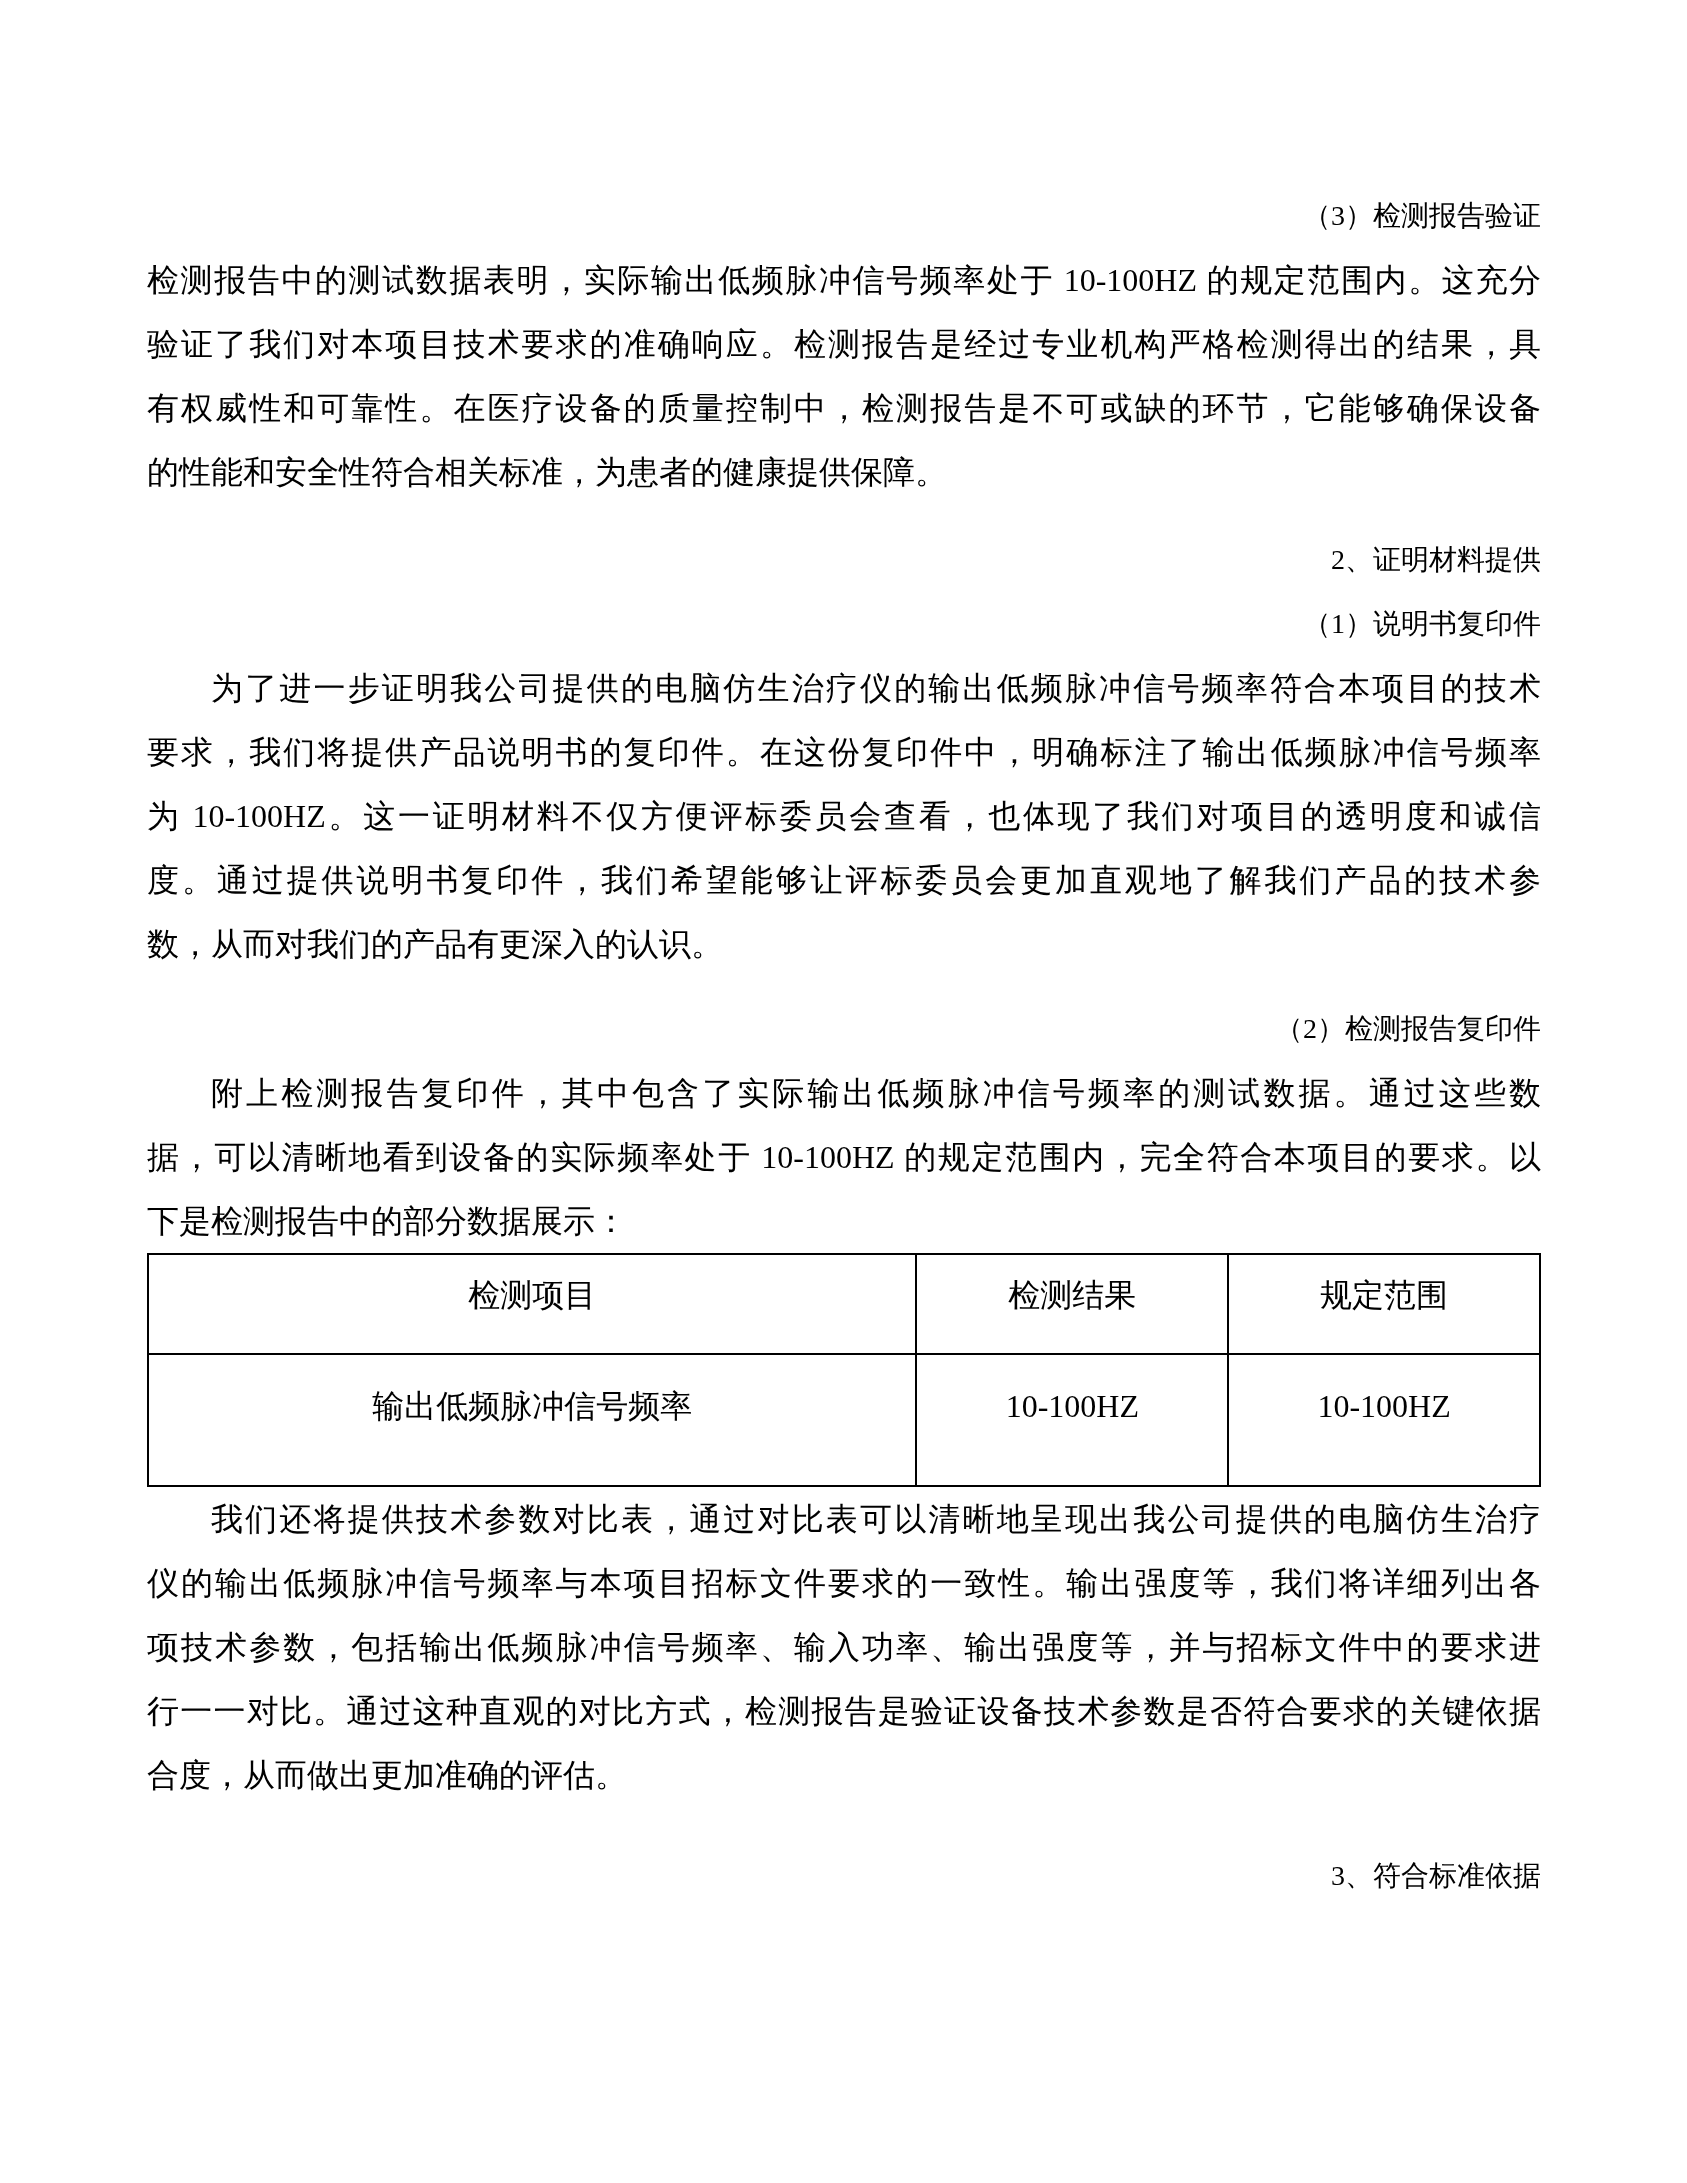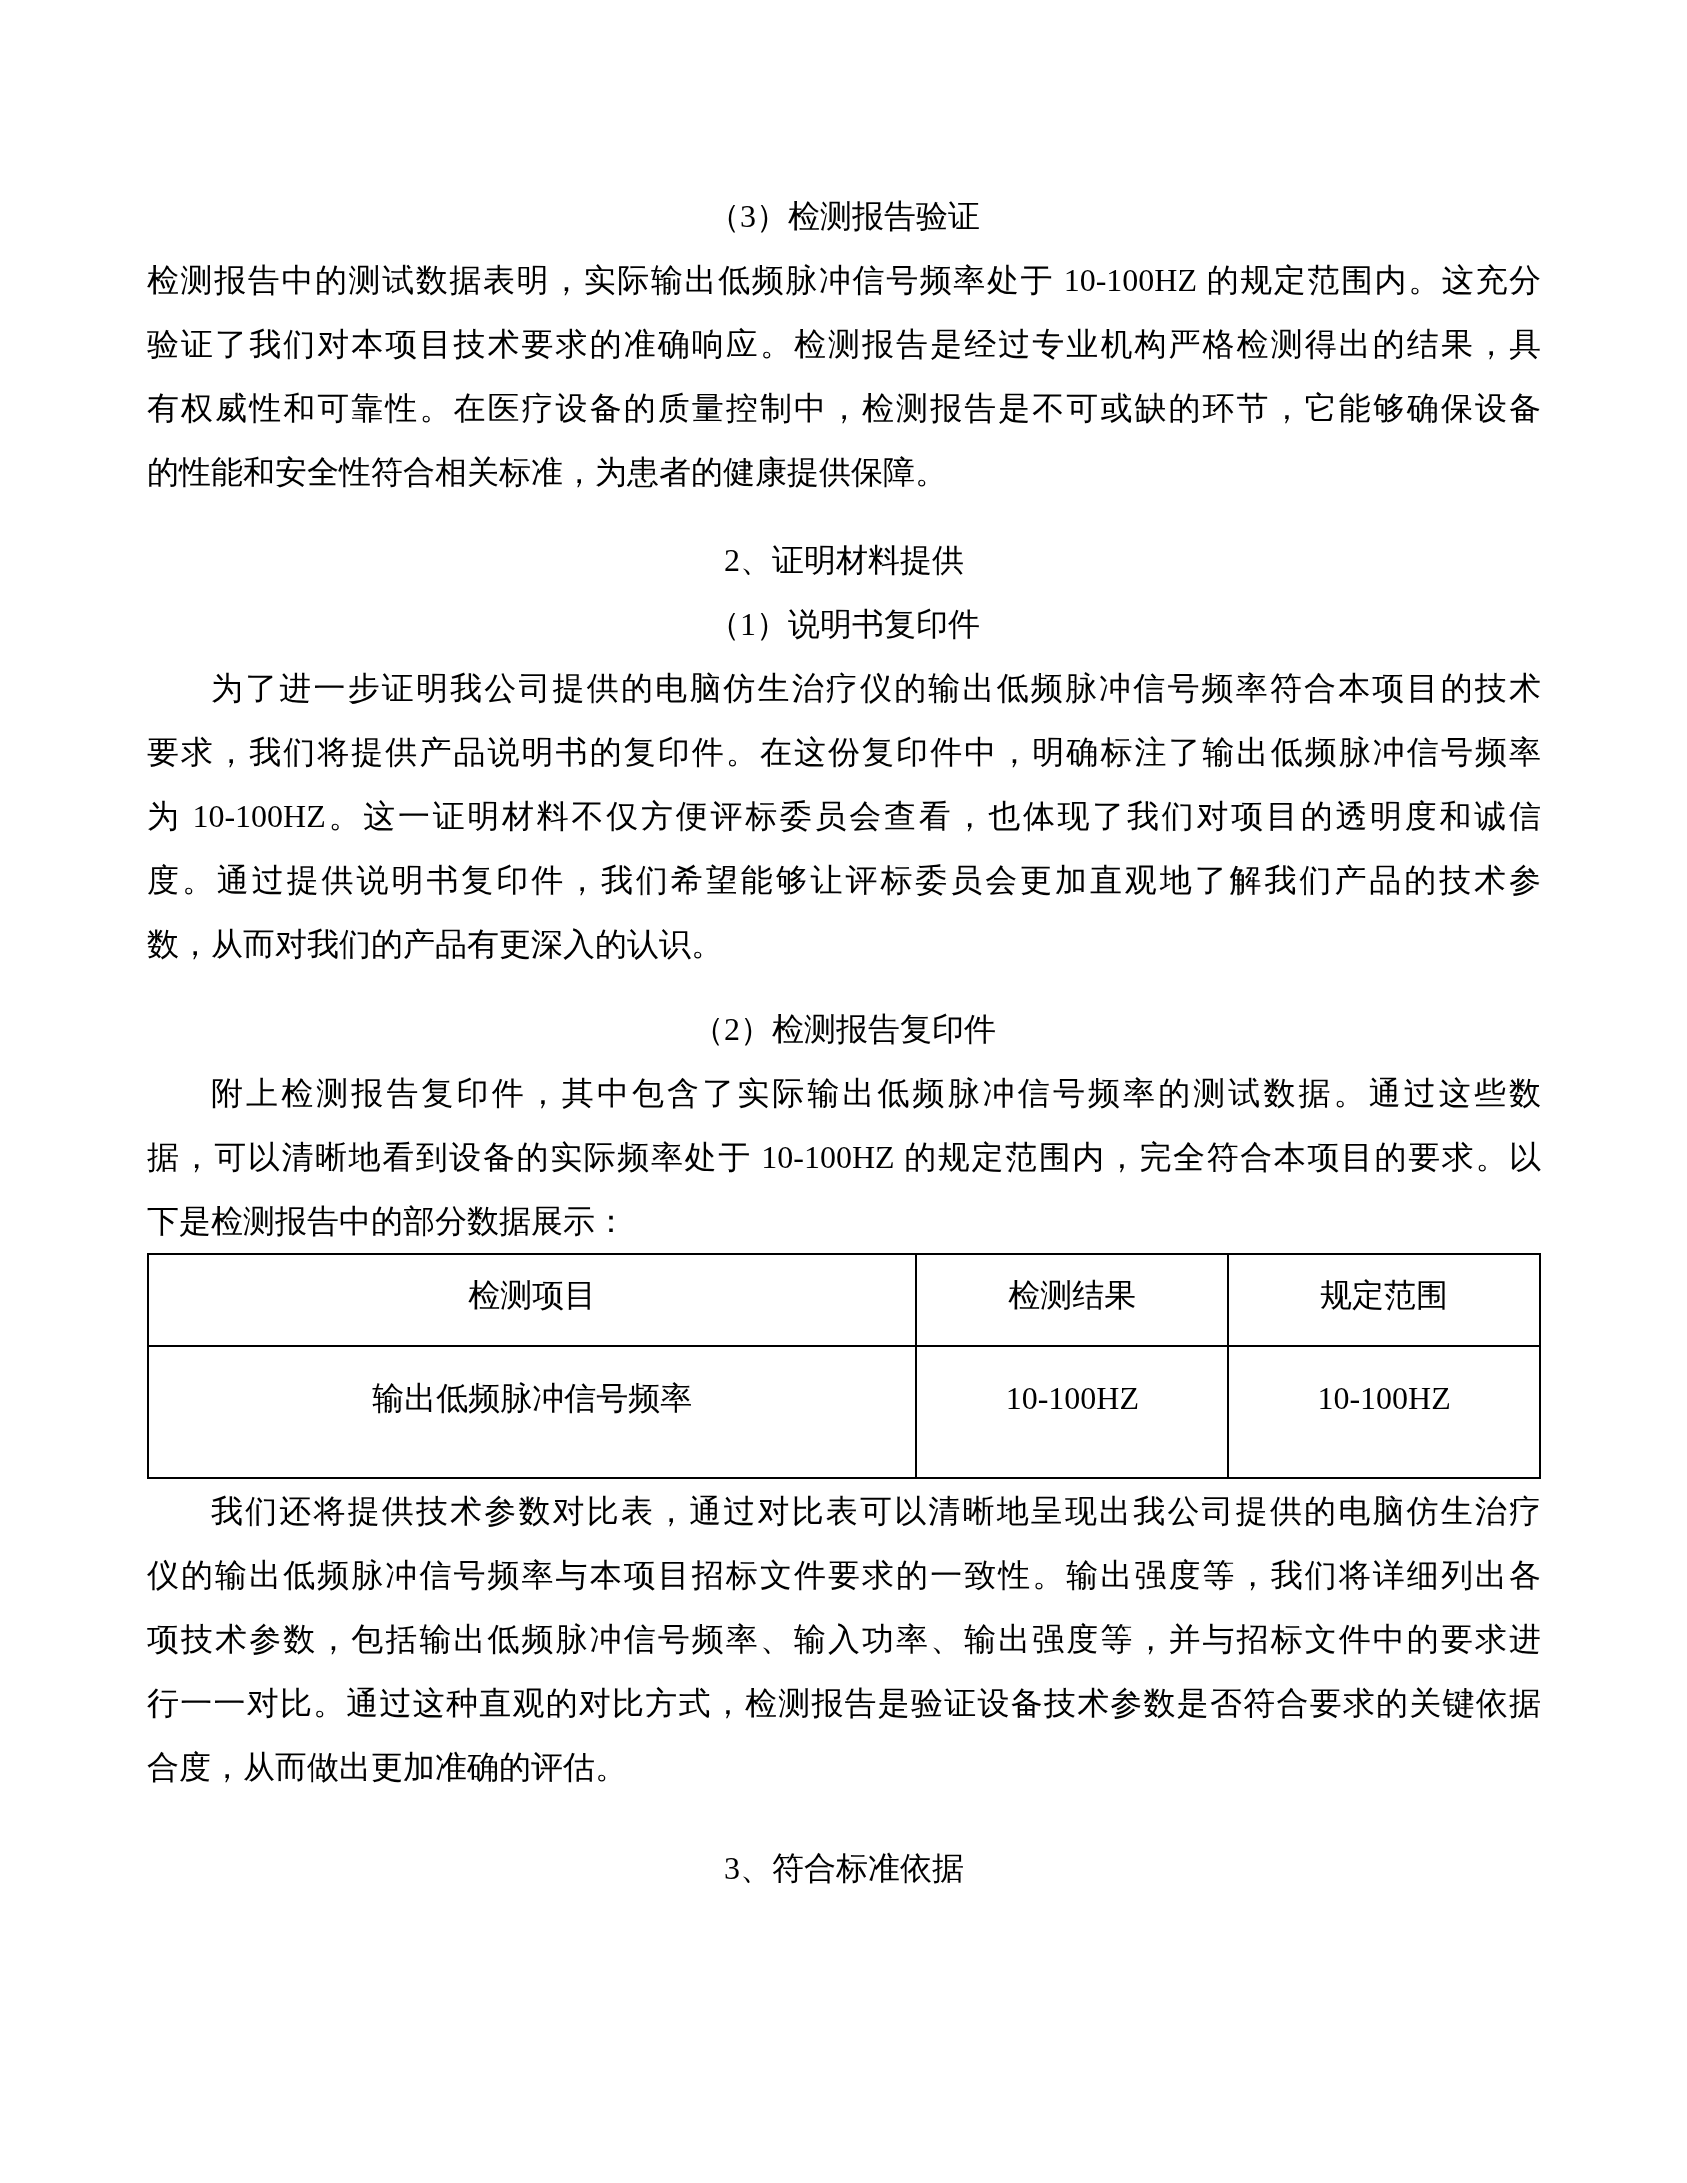--- a/index.html
+++ b/index.html
@@ -12,24 +12,24 @@
     overflow: hidden;
     box-sizing: border-box;
   }
   .doc {
     box-sizing: border-box;
     width: 1687px;
     height: 2183px;
     padding: 184px 146px 0 147px;
   }
   .h {
-    font-size: 32px;
+    font-size: 28px;
     line-height: 64px;
     white-space: pre;
-    text-align: center;
+    text-align: right;
   }
   .para { margin: 0; }
   .line {
     font-size: 32px;
     line-height: 64px;
     text-align: justify;
     text-align-last: justify;
     text-justify: inter-character;
   }
   .line.last {
@@ -53,21 +53,21 @@
     border: 2px solid #000000;
     font-size: 32px;
     font-weight: normal;
     text-align: center;
     vertical-align: middle;
     padding: 0;
   }
   table.datatable thead th {
     height: 82px;
     border-bottom: 2.6px solid #000000;
-    padding-bottom: 8px;
+    padding-bottom: 16px;
   }
   table.datatable tbody td {
     height: 103px;
     padding-bottom: 27px;
   }
 </style>
 </head>
 <body>
 
 <div class="doc">

